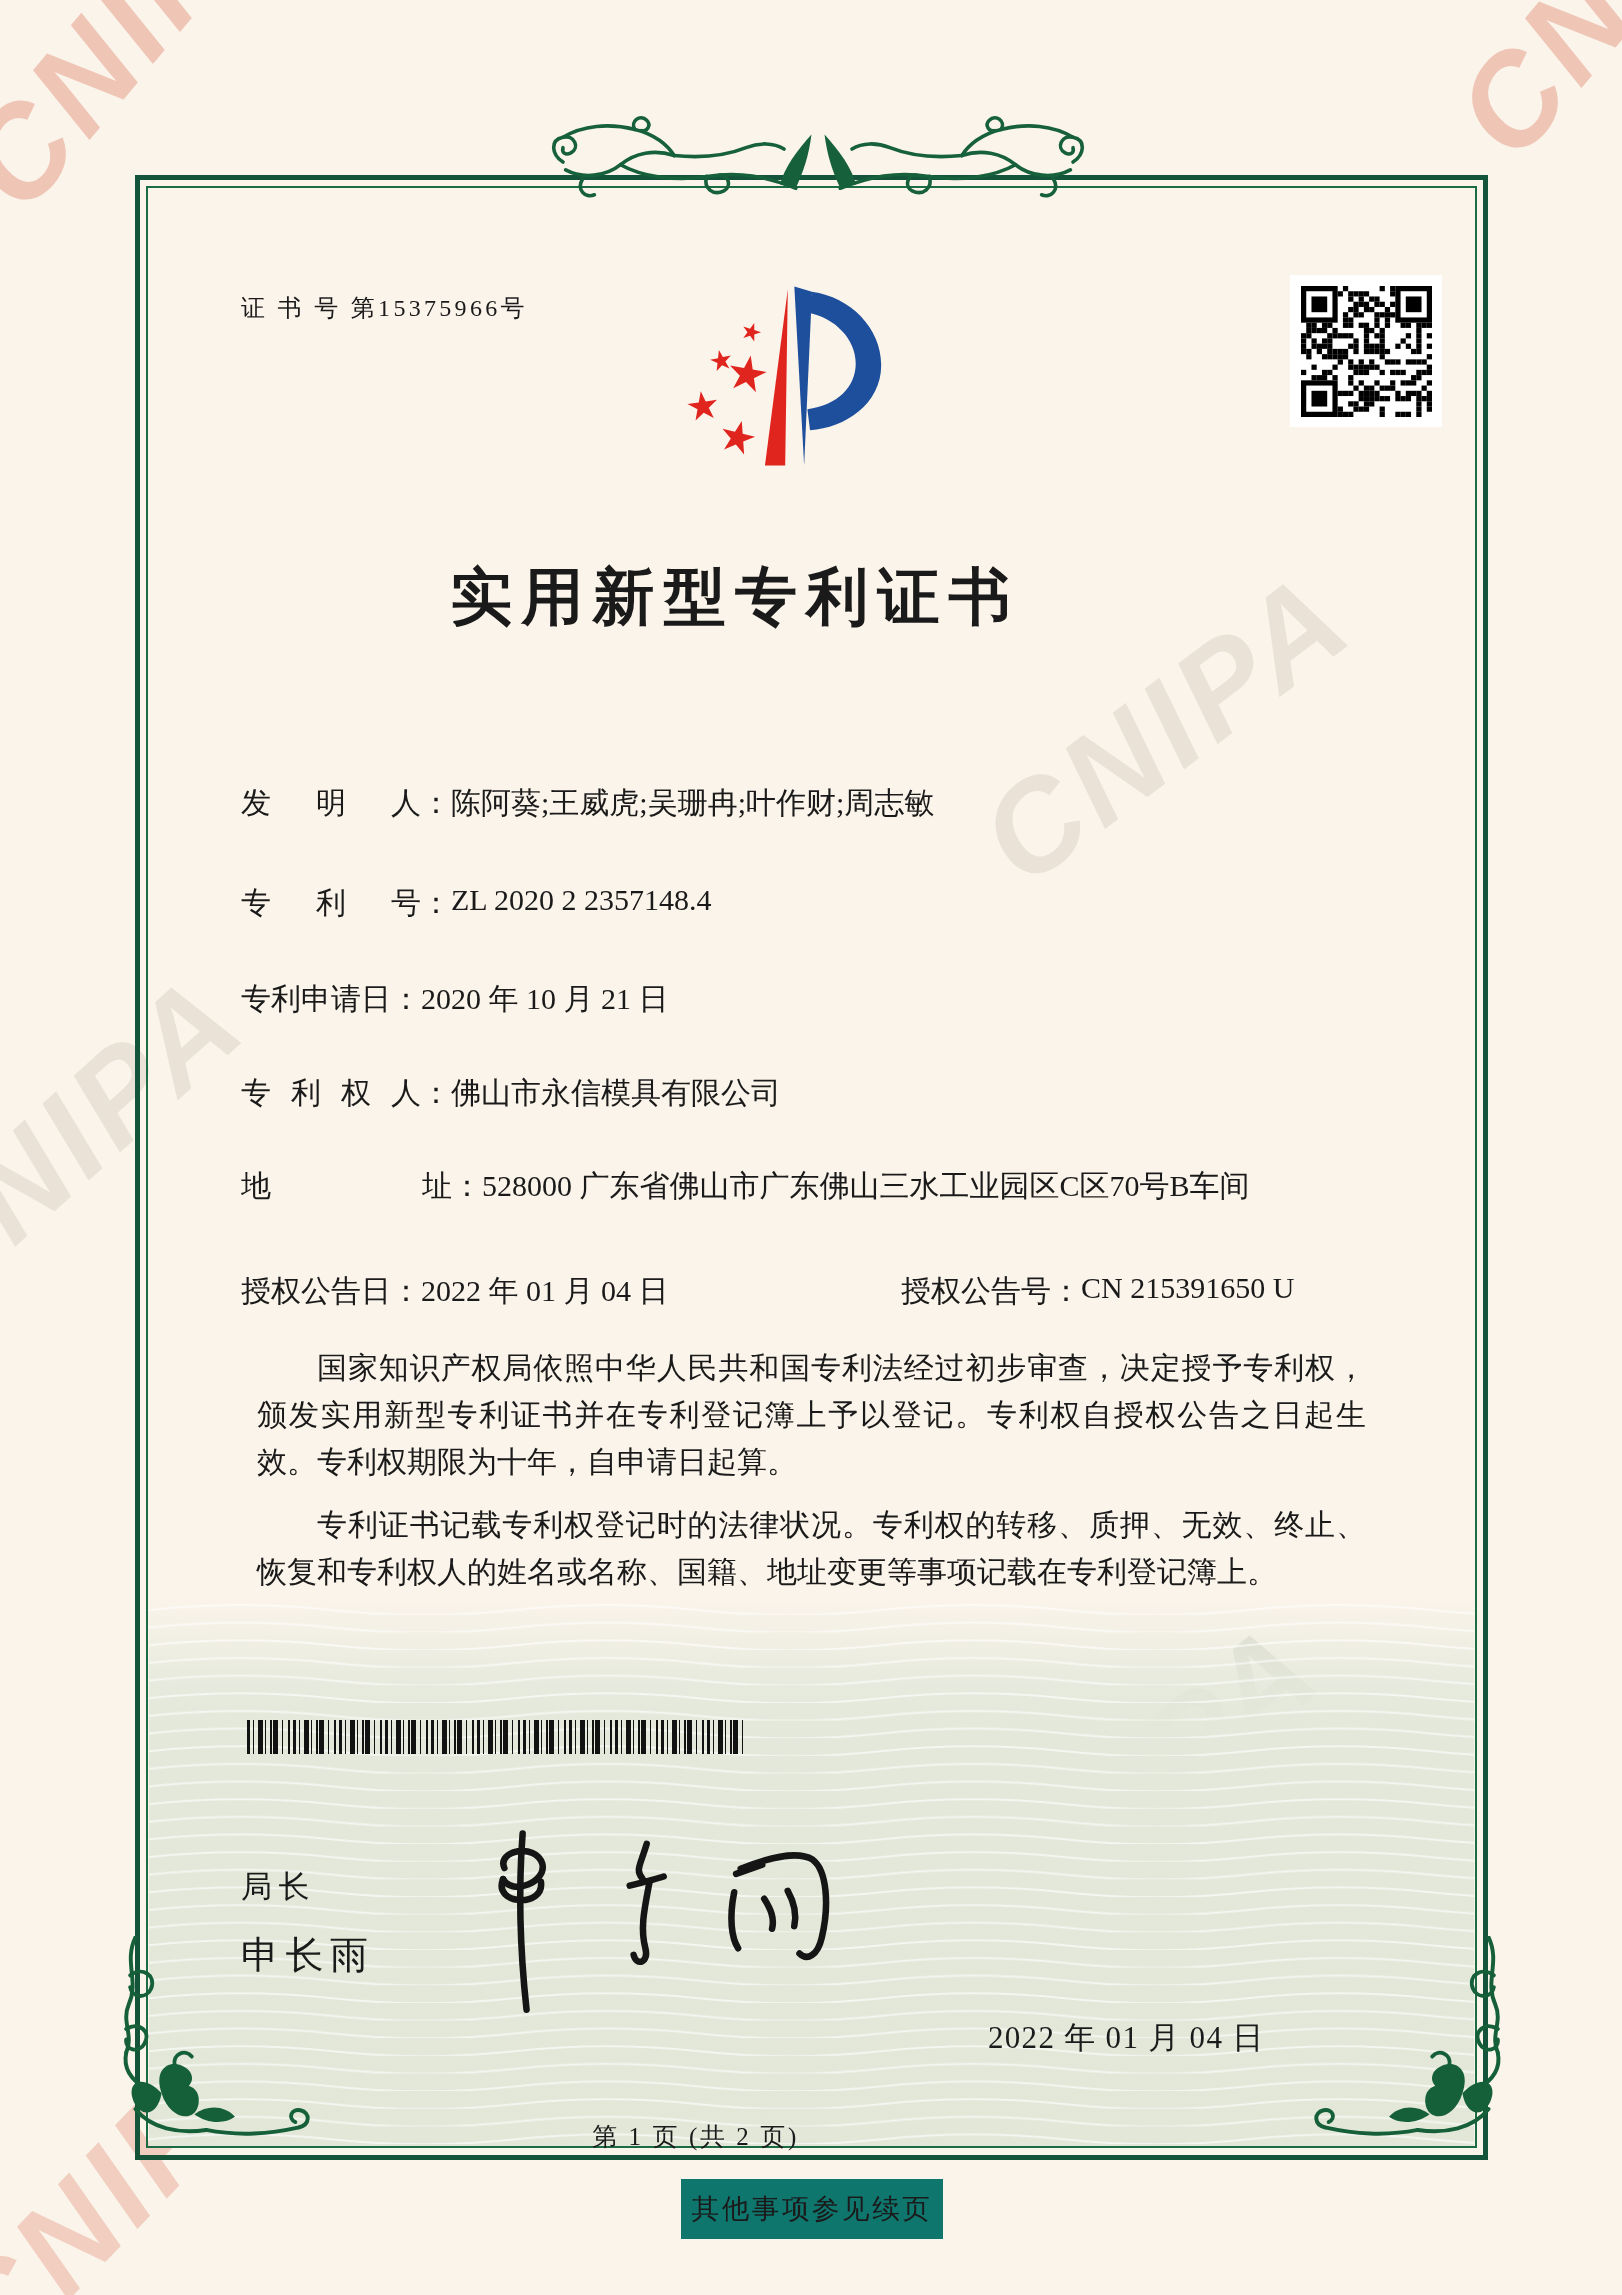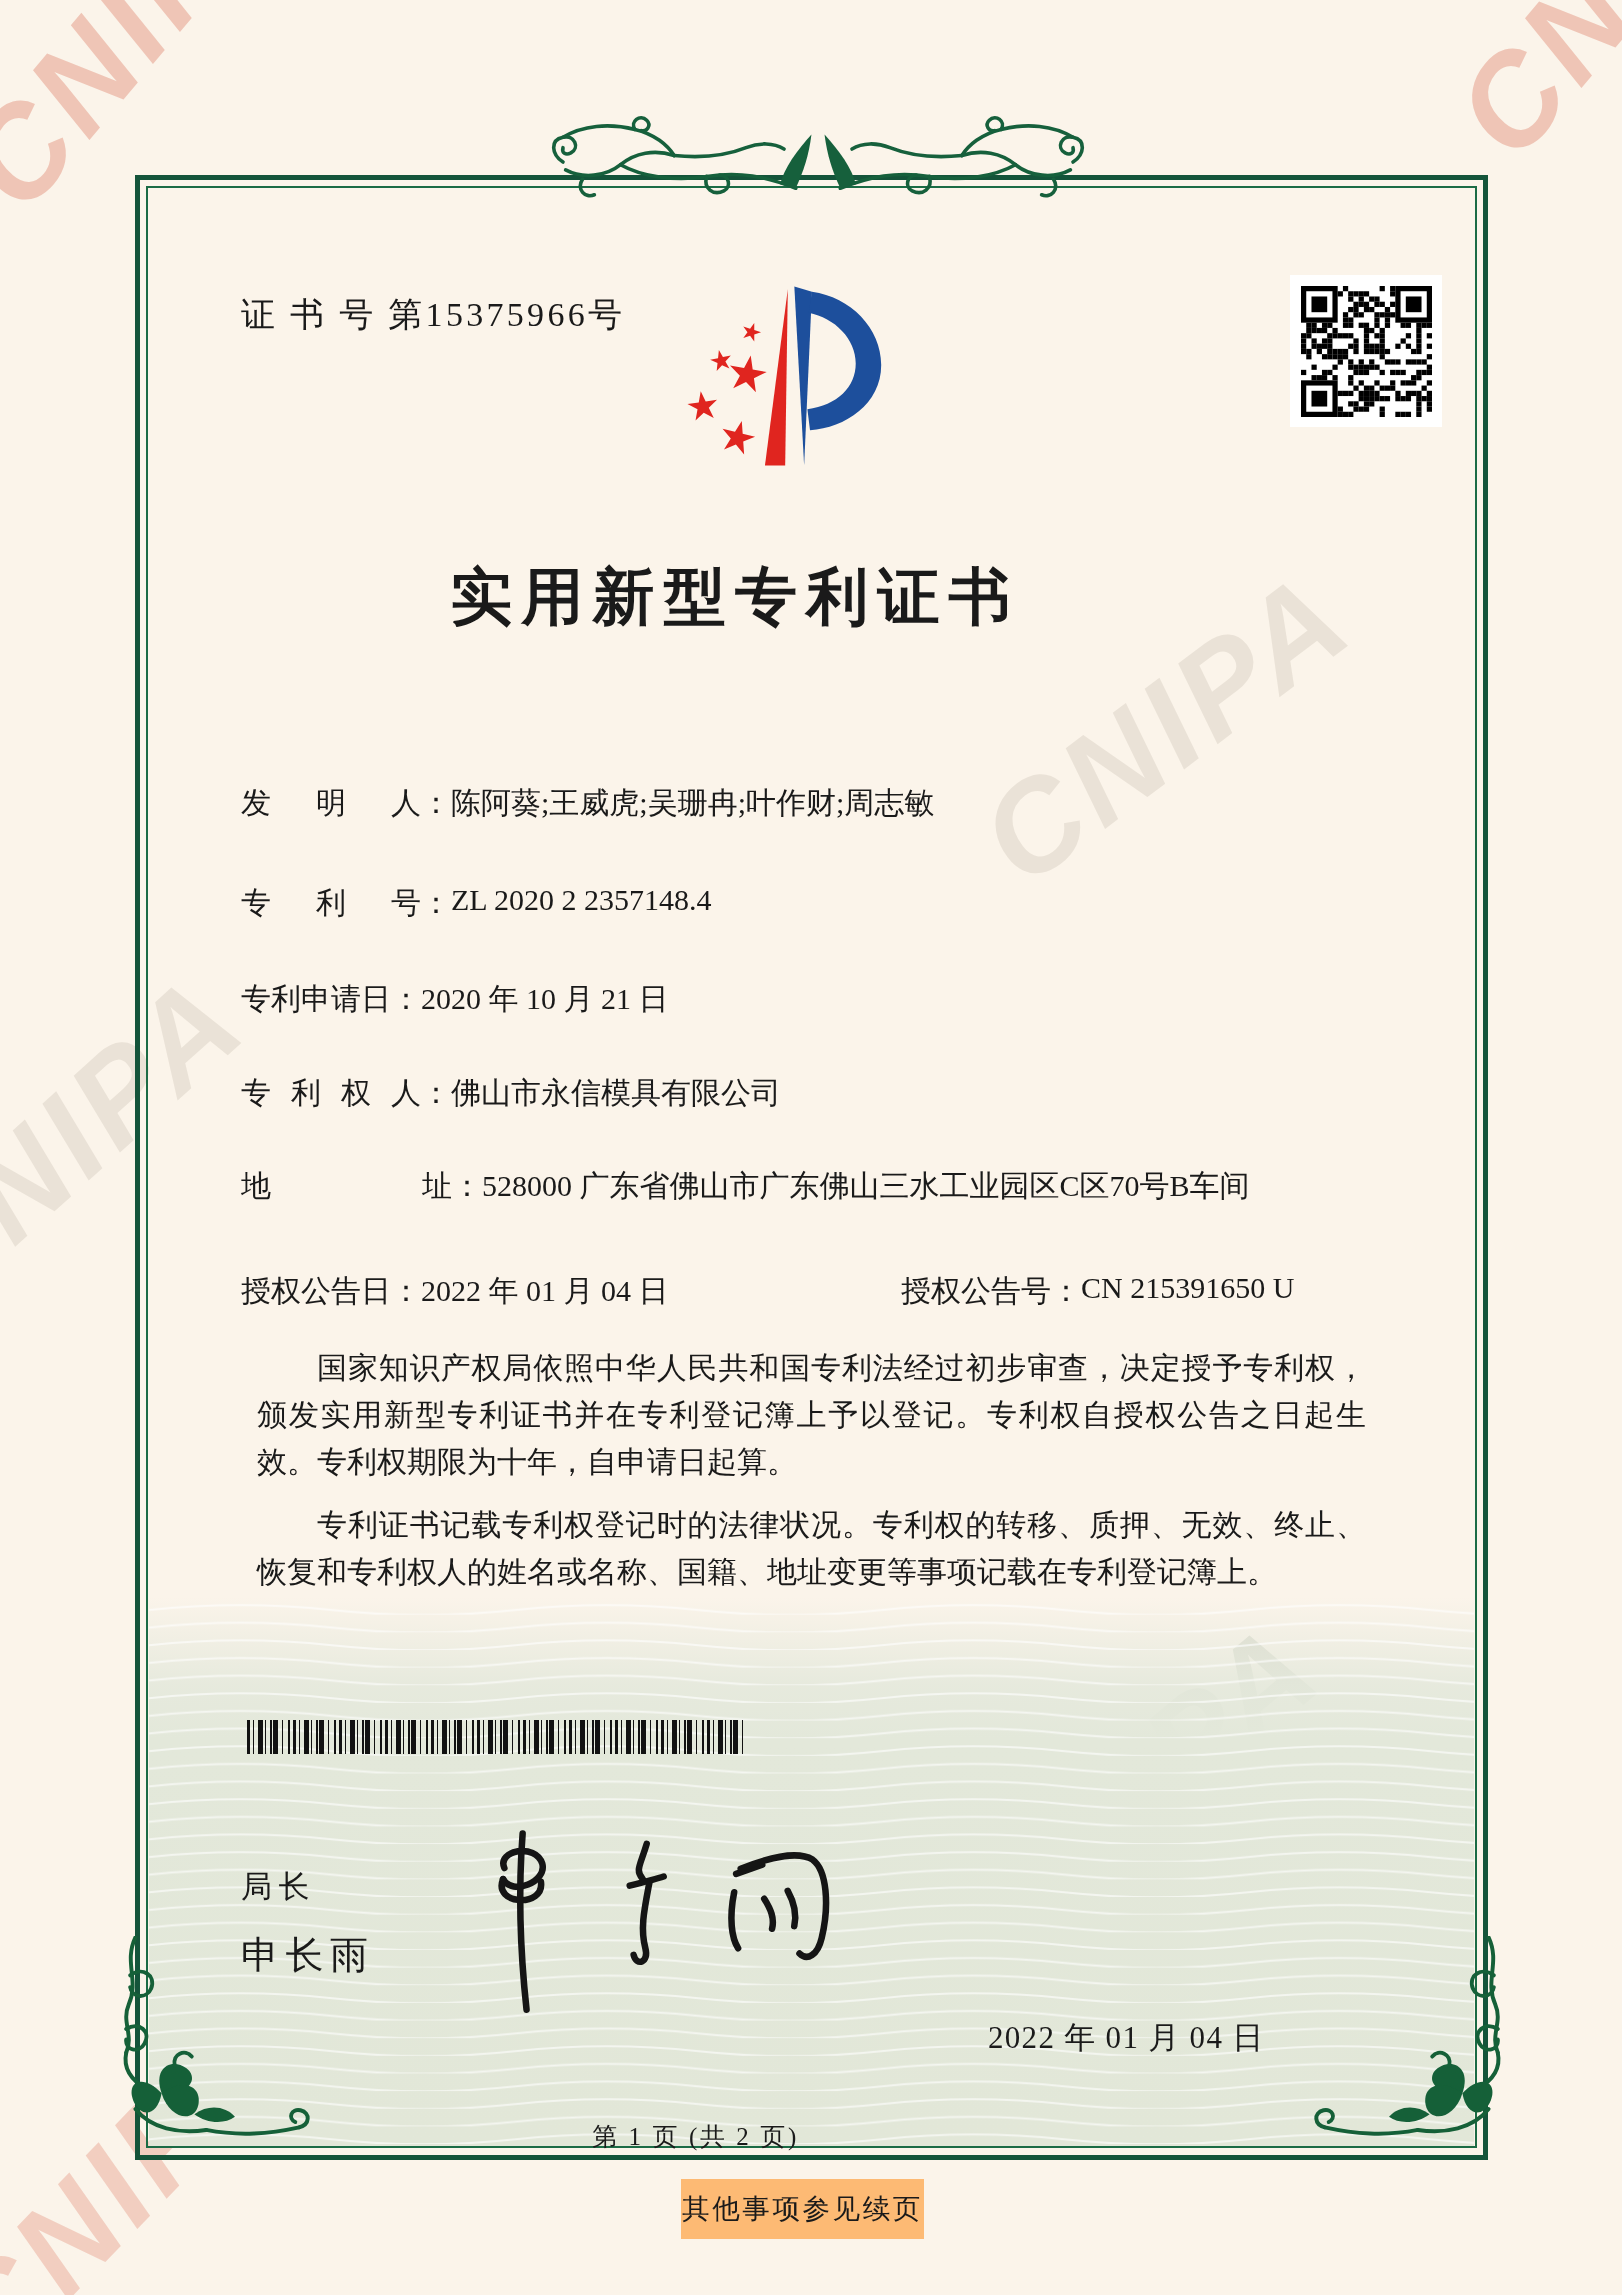--- a/index.html
+++ b/index.html
@@ -26,21 +26,21 @@
   .border-inner{position:absolute;left:146px;top:186px;right:146px;bottom:147px;
                 border:2px solid #1b6b45;z-index:2;}
 
   
   .green-zone{position:absolute;left:149px;right:149px;top:1597px;bottom:149px;z-index:1;
       background:linear-gradient(180deg,rgba(227,232,219,0) 0%,rgba(227,232,219,0.85) 16%,#e3e8da 26%,#e2e7d8 100%);}
   .green-zone svg{position:absolute;left:0;top:0;width:100%;height:100%;}
 
   
   .z{position:absolute;z-index:3;}
-  .cert-no{left:241px;top:292px;font-size:34px;letter-spacing:3.3px;}
+  .cert-no{left:241px;top:292px;font-size:24px;letter-spacing:3.3px;}
   .logo{left:682px;top:281px;width:209px;height:190px;}
   .qr-box{left:1290px;top:275px;width:152px;height:152px;background:#ffffff;}
   .qr-box svg{position:absolute;left:10.5px;top:10.5px;}
   .title{left:0;top:555px;width:1470px;text-align:center;font-size:62px;font-weight:700;
          letter-spacing:9.2px;margin-right:-9.2px;}
 
   .frow{left:241px;font-size:30px;white-space:nowrap;}
   .lab{display:inline-block;vertical-align:top;}
   .s2{letter-spacing:151px;margin-right:-151px;}
   .s3{letter-spacing:45px;margin-right:-45px;}
@@ -58,21 +58,21 @@
       #121212 0 3.3px,transparent 3.3px 5.9px,#121212 5.9px 7.2px,transparent 7.2px 11px,
       #121212 11px 15.7px,transparent 15.7px 17.7px,#121212 17.7px 19px,transparent 19px 23px,
       #121212 23px 25px,transparent 25px 26px,#121212 26px 31px,transparent 31px 35px,
       #121212 35px 36px,transparent 36px 41px,#121212 41px 43px,transparent 43px 46px);}
 
   .signer-title{left:241px;top:1866px;font-size:31px;letter-spacing:6.5px;}
   .signer-name{left:241px;top:1930px;font-size:38px;letter-spacing:6.5px;}
   .signature{left:406px;top:1806px;width:484px;height:222px;}
   .issue-date{left:988px;top:2017px;font-size:31px;letter-spacing:1.3px;}
   .page-footer{left:0;top:2120px;width:1391px;text-align:center;font-size:25px;letter-spacing:2.6px;}
-  .bottom-note{left:681px;top:2179px;width:243px;height:60px;background:#fdba74;
+  .bottom-note{left:681px;top:2179px;width:262px;height:60px;background:#0f766e;
                text-align:center;line-height:60px;font-size:27.5px;letter-spacing:2.6px;z-index:3;}
 
   
   .orn{position:absolute;z-index:4;pointer-events:none;}
   .orn-top{left:542px;top:115px;width:552px;height:119px;}
   .orn-bl{left:96px;top:1936px;width:219px;height:228px;}
   .orn-br{left:1309px;top:1936px;width:219px;height:228px;transform:scaleX(-1);}
 </style>
 </head>
 <body>

